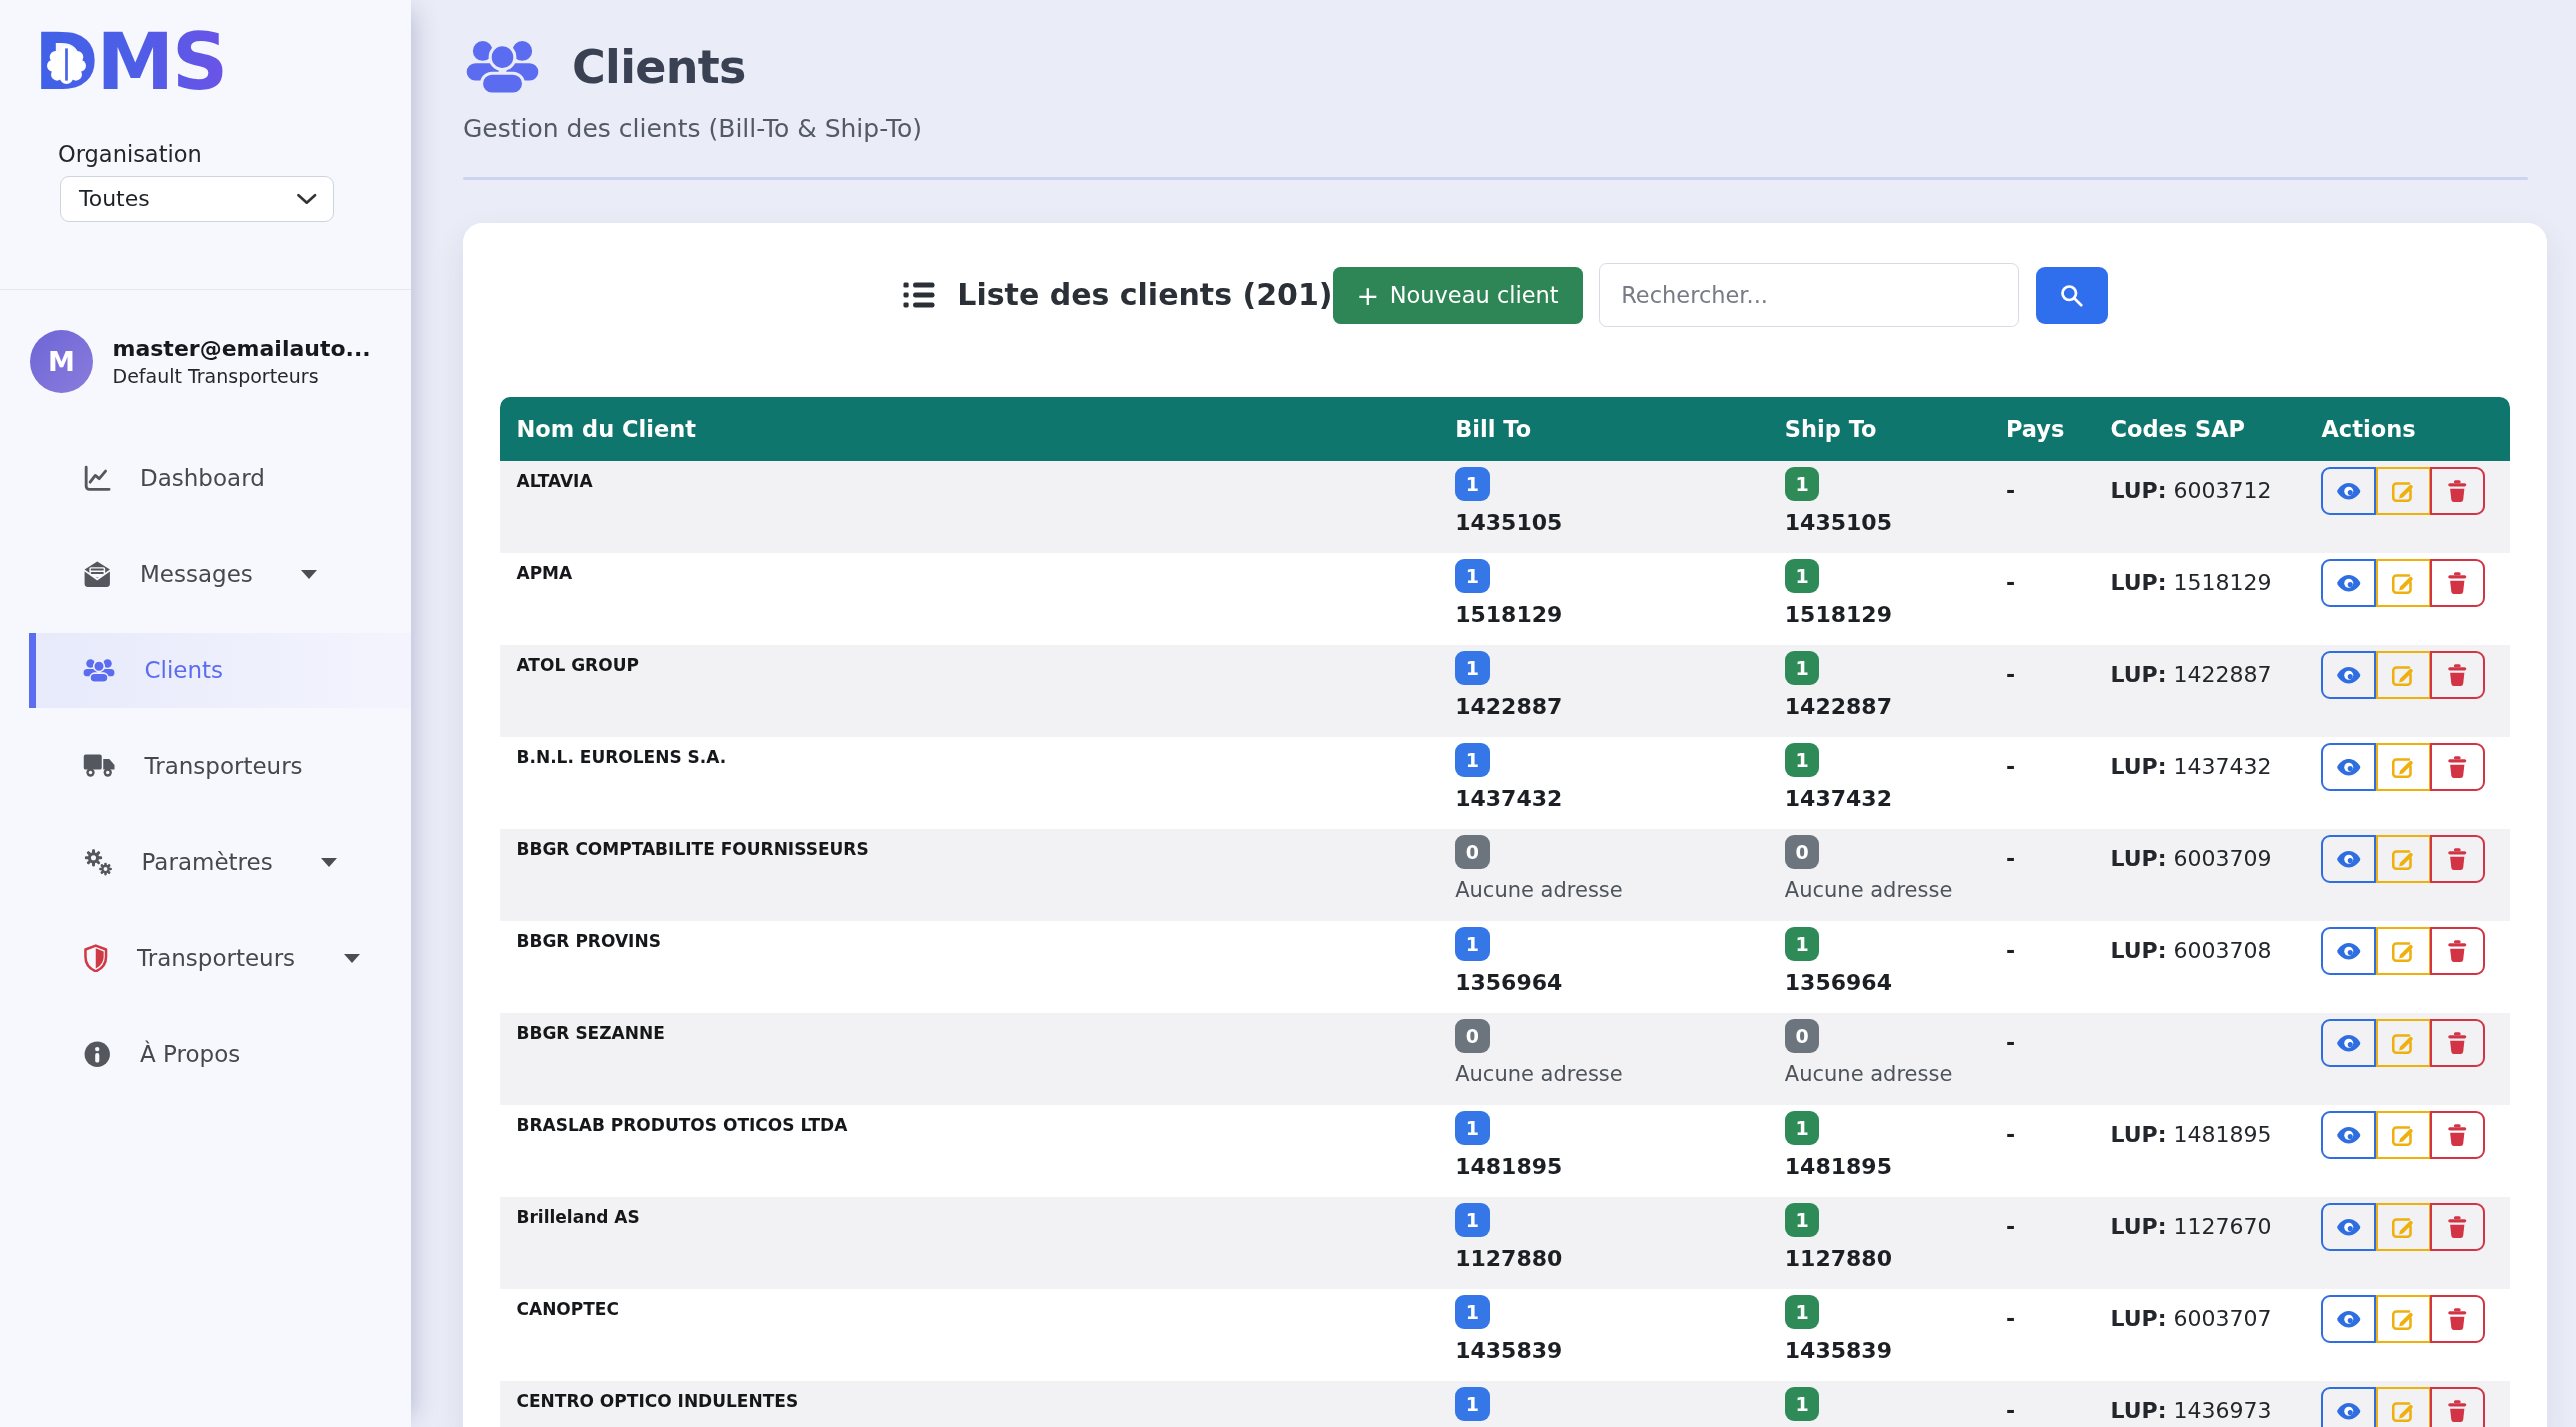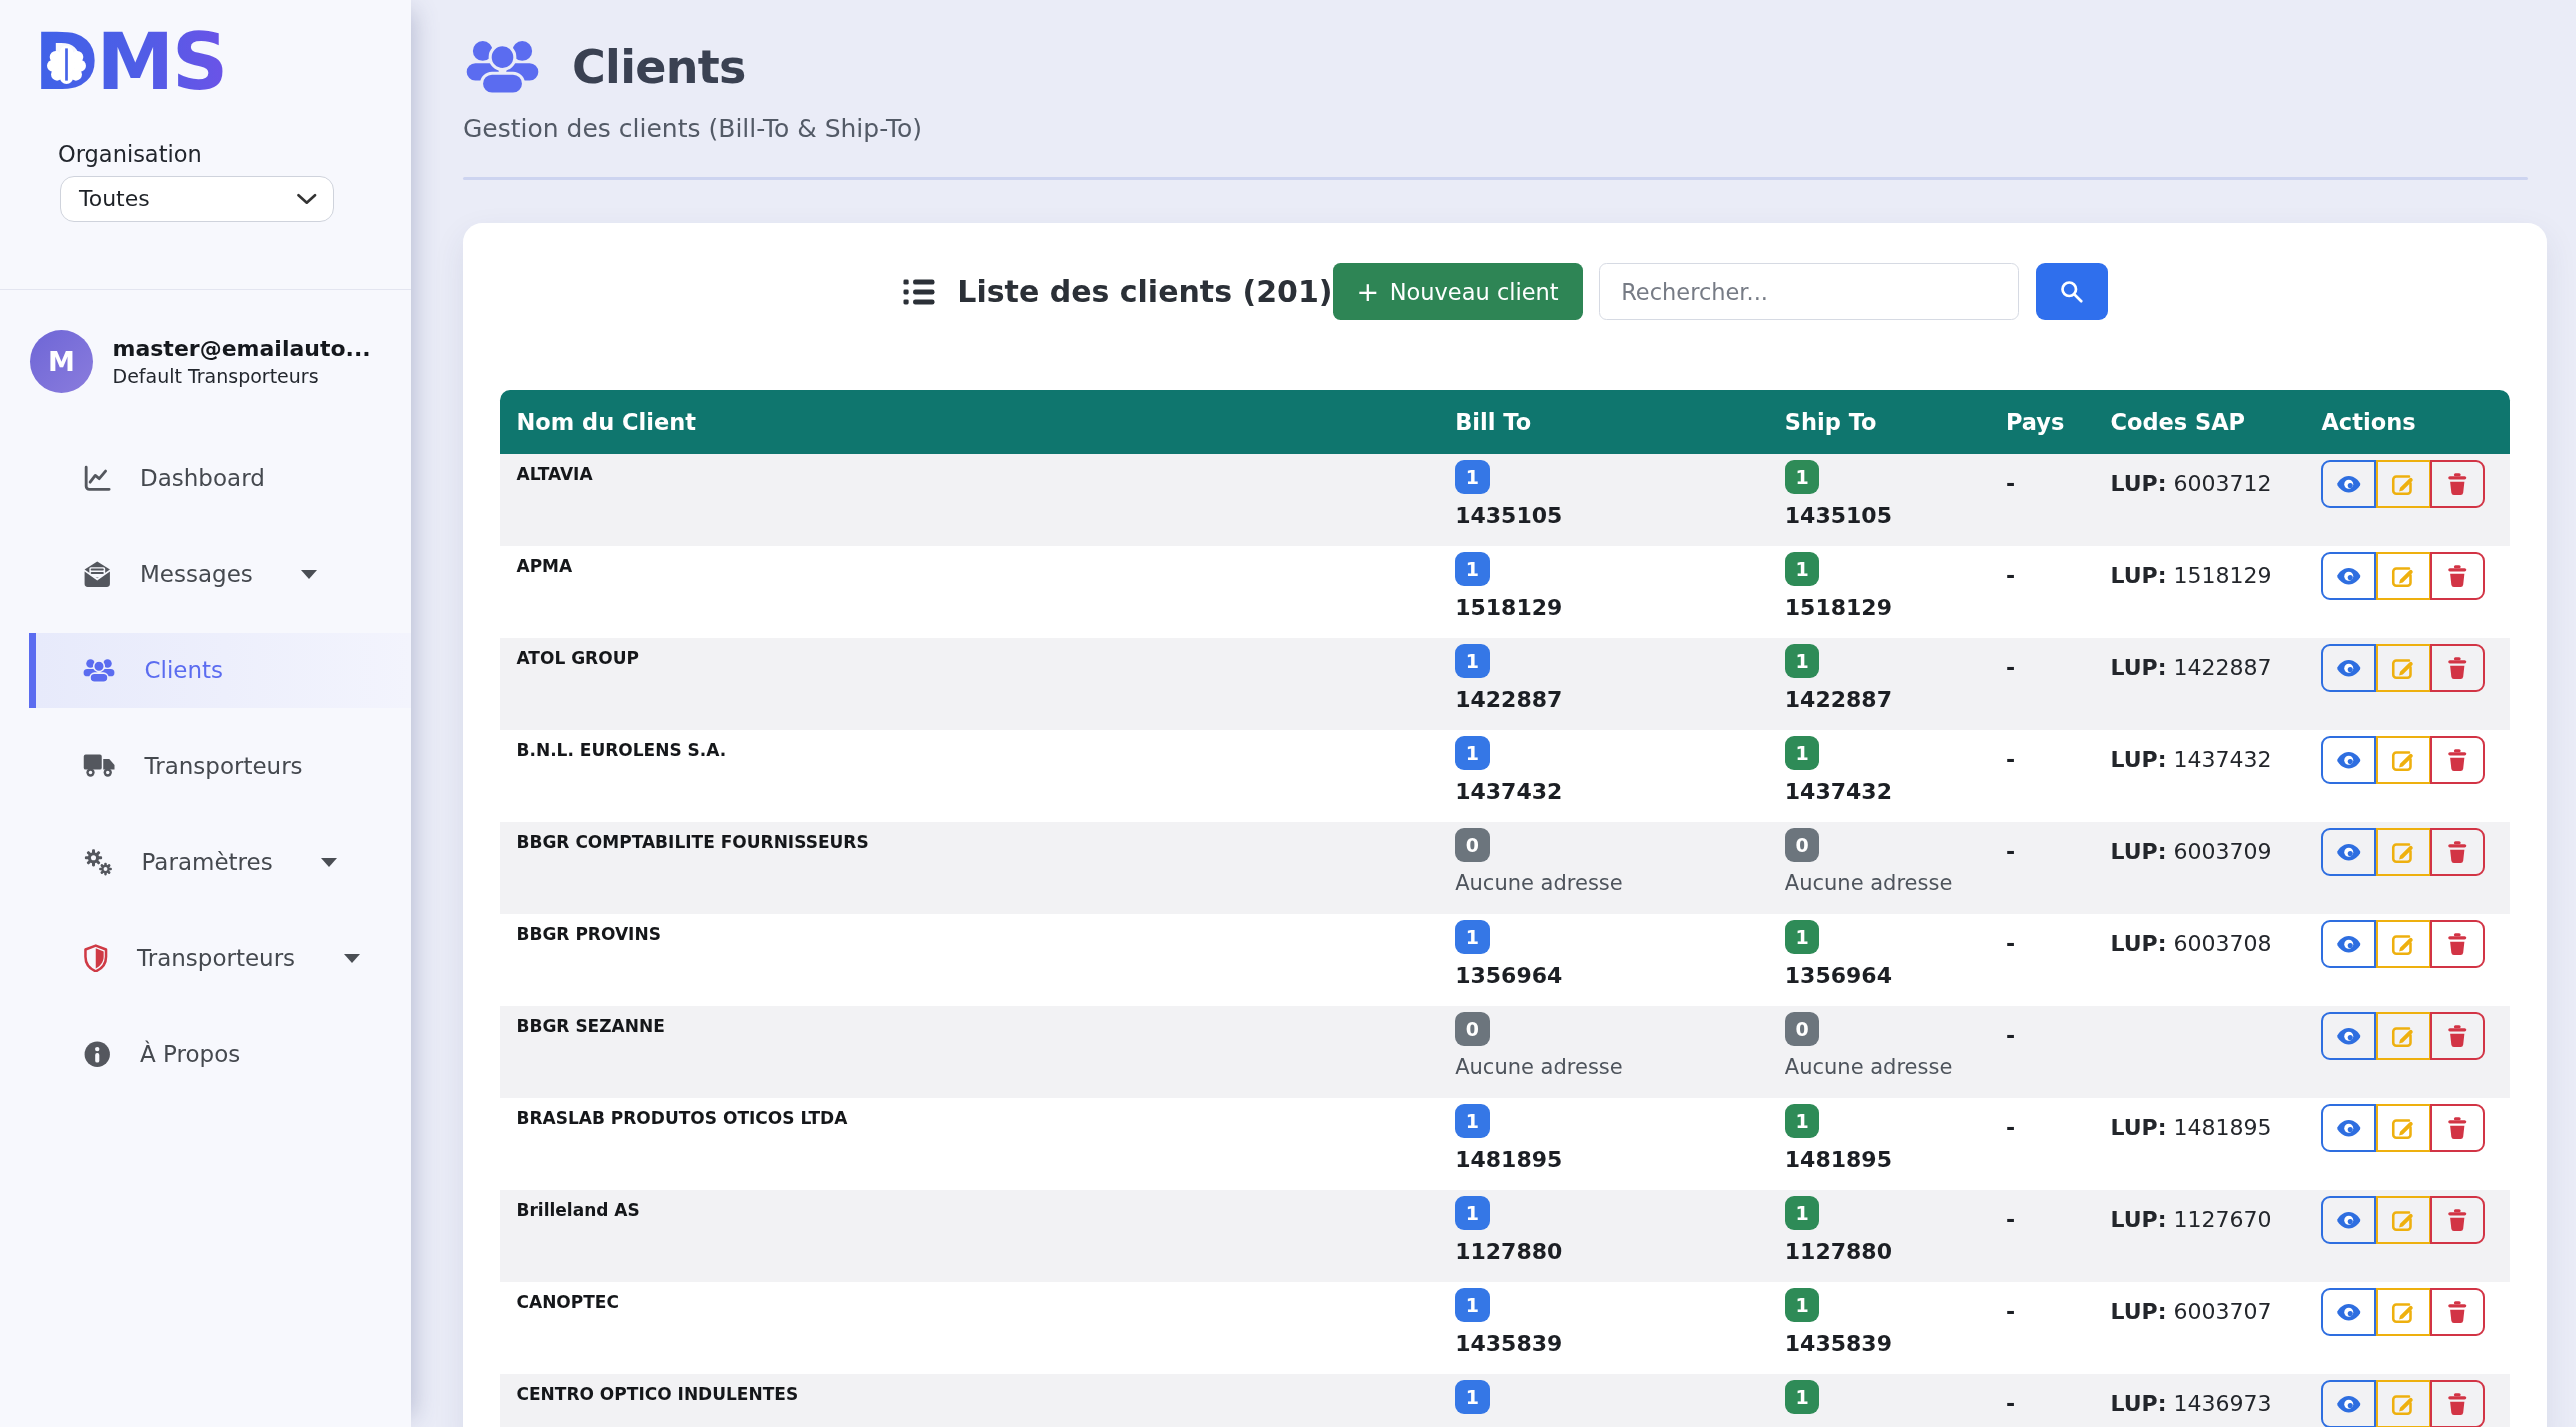--- a/index.html
+++ b/index.html
@@ -9,21 +9,21 @@
   
   .sidebar{position:absolute;left:0;top:0;bottom:0;width:411px;background:#f7f8fd;
            box-shadow:13.5px 0 22.5px -10.5px rgba(70,80,130,.30);z-index:2;}
   .logo-wrap{position:relative;padding:22.5px 0 0 34px;width:240px;height:97px;}
   .logo-text{font-size:78px;font-weight:800;letter-spacing:-2.2px;line-height:1;
              background:linear-gradient(90deg,#3f62e8 0%,#4d5ee6 40%,#7a4ee8 100%);
              -webkit-background-clip:text;background-clip:text;color:transparent;}
   .brain{position:absolute;left:45px;top:43px;}
   .org-label{margin:21px 0 9px 58px;font-size:22.5px;color:#22262d;}
   .org-select{margin-left:60px;width:274px;height:46px;background:#fff;border:1.5px solid #cfd3dc;
-              border-radius:14px;display:flex;align-items:center;justify-content:space-between;
+              border-radius:9px;display:flex;align-items:center;justify-content:space-between;
               padding:0 16.5px 0 18px;font-size:22px;color:#1d2126;box-sizing:border-box;cursor:pointer;}
   .sb-divider{margin-top:67px;border:none;border-top:1.5px solid #e3e5f0;}
   .user-block{display:flex;align-items:center;gap:19.5px;padding:34px 22.5px 0 30px;}
   .avatar{width:63px;height:63px;border-radius:50%;background:linear-gradient(135deg,#6e66d6,#8a7cdd);
           color:#fff;font-size:27px;font-weight:700;display:flex;align-items:center;justify-content:center;flex:0 0 auto;}
   .user-name{font-size:22px;font-weight:700;color:#15181d;line-height:1.25;}
   .user-org{font-size:19px;color:#23272e;margin-top:3px;}
   .nav{margin-top:48px;padding-left:28.5px;}
   .nav-item{height:75px;margin-bottom:21px;display:flex;align-items:center;gap:29px;
             padding-left:54px;font-size:23px;color:#45494f;cursor:pointer;}
@@ -42,21 +42,21 @@
 
   
   .card{margin-top:43px;width:2084px;height:1230px;background:#fff;border-radius:19.5px;
         box-shadow:0 12px 33px rgba(40,50,100,.09);padding:40px 37px;box-sizing:border-box;}
   .panel-head{display:flex;align-items:center;justify-content:center;}
   .panel-title{display:flex;align-items:center;gap:21px;font-size:30px;font-weight:700;color:#2b3037;line-height:42px;}
   .controls{display:flex;align-items:center;gap:16.5px;}
   .btn-new{height:57px;padding:0 24px;background:#2e8555;border:none;border-radius:7.5px;
            color:#fff;font-size:22.5px;font-family:inherit;display:flex;align-items:center;gap:10.5px;cursor:pointer;}
   .plus{font-size:27px;font-weight:400;line-height:1;}
-  .search-input{width:420px;height:57px;border:1.5px solid #d6dae3;border-radius:7.5px;
+  .search-input{width:420px;height:64px;border:1.5px solid #d6dae3;border-radius:7.5px;
            padding:0 21px;font-size:22.5px;font-family:inherit;color:#2a2e34;box-sizing:border-box;background:#fff;}
   .search-input::placeholder{color:#767b85;}
   .btn-search{width:72px;height:57px;background:#2f6fed;border:none;border-radius:9px;
            display:flex;align-items:center;justify-content:center;cursor:pointer;}
 
   
   table{margin-top:70px;width:100%;border-collapse:separate;border-spacing:0;table-layout:fixed;}
   thead th{background:#0f766e;color:#fff;font-size:22.5px;font-weight:700;text-align:left;
            padding:19px 16.5px;white-space:nowrap;}
   thead th:first-child{border-top-left-radius:10.5px;}

